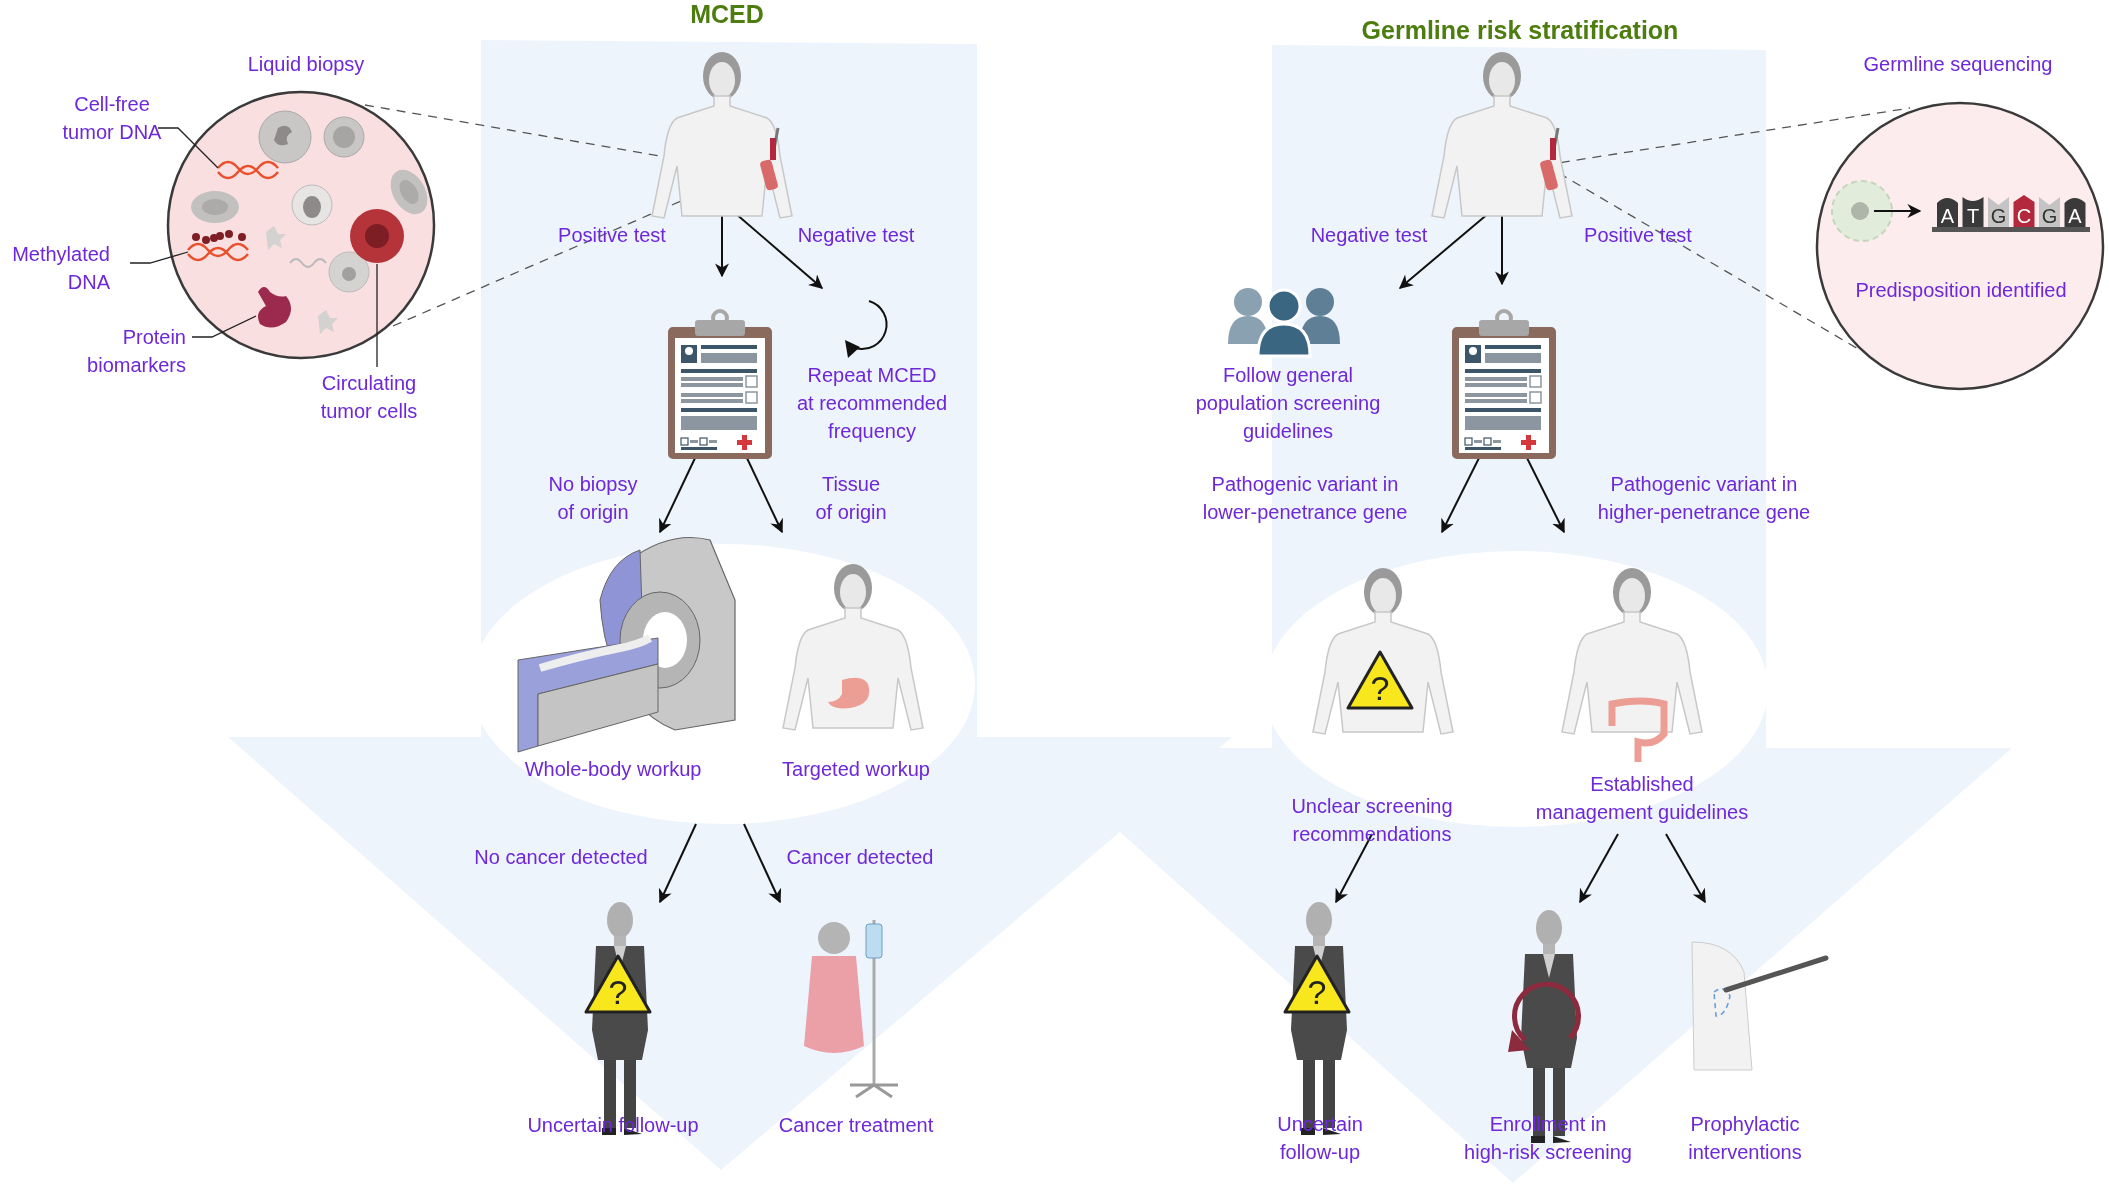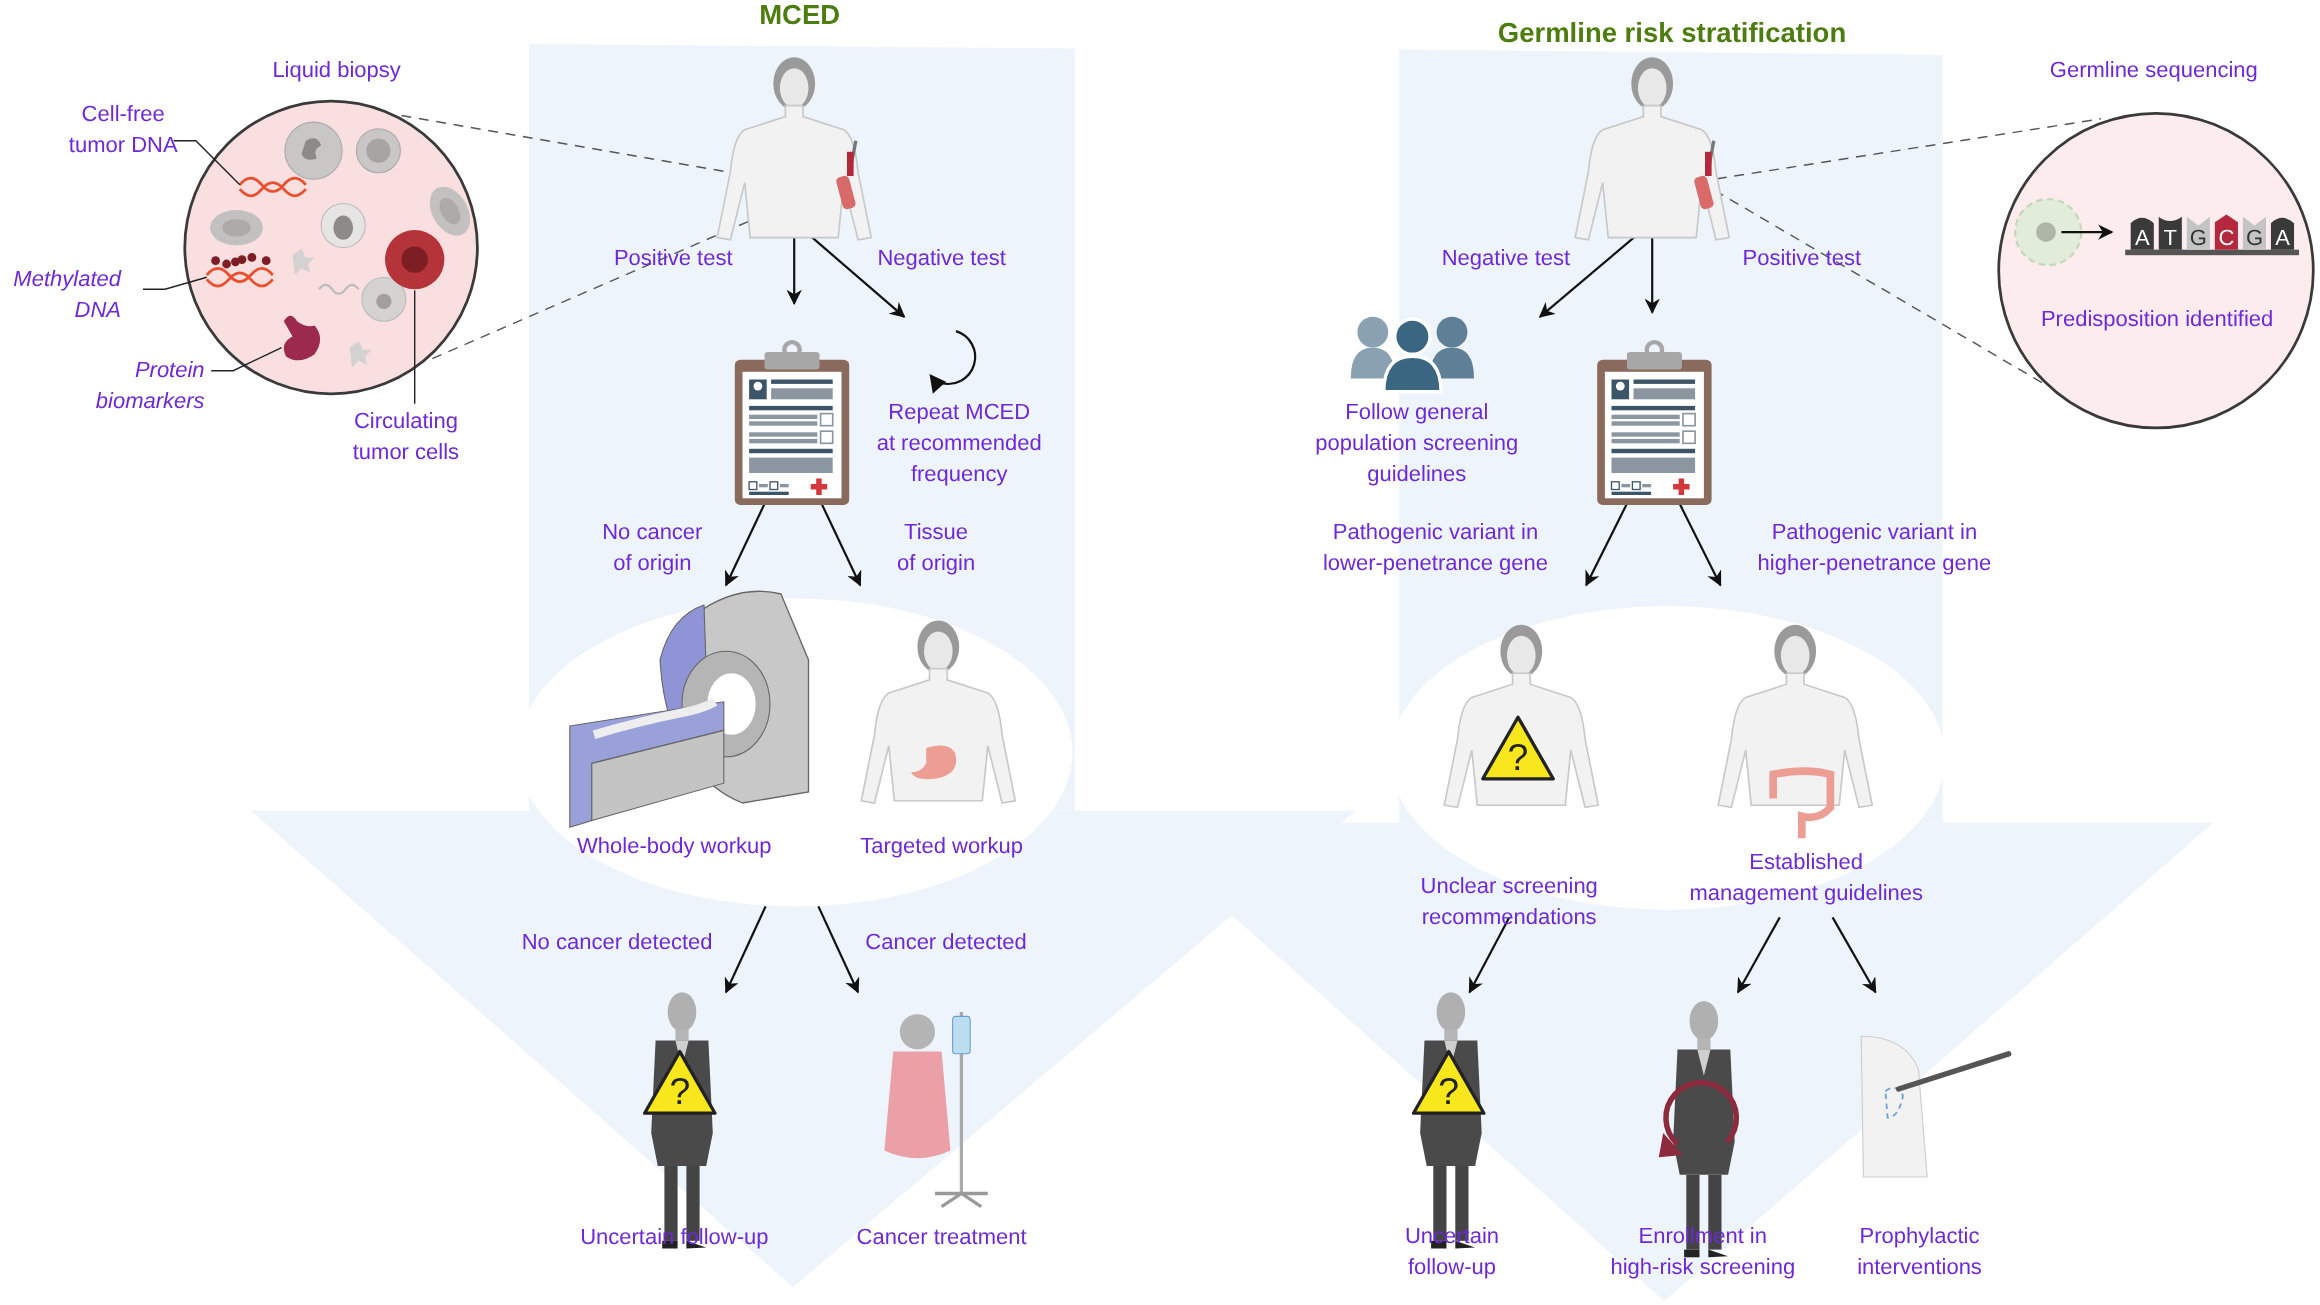--- a/index.html
+++ b/index.html
@@ -1,20 +1,20 @@
 <!DOCTYPE html>
 <html><head>
 <meta charset="utf-8">
 <style>
   html, body { margin:0; padding:0; background:#ffffff; }
   body { width:2109px; height:1186px; position:relative; overflow:hidden; font-family:"Liberation Sans", sans-serif; color:#231f20; }
   svg#canvas { position:absolute; left:0; top:0; }
   .lbl { position:absolute; font-family:"Liberation Sans", sans-serif; font-size:20px; line-height:28px; color:#6d28d9; white-space:nowrap; }
   .c { text-align:center; transform:translateX(-50%); }
-  .r { text-align:right; transform:translateX(-100%);font-style:italic; }
+  .r { text-align:right; transform:translateX(-100%); }
   .title { position:absolute; font-family:"Liberation Sans", sans-serif; font-weight:bold; font-size:25px; transform:translateX(-50%); white-space:nowrap; color:#4d7c0f; }
   .ml { white-space:pre-line; }
 </style>
 </head>
 <body>
 
 <svg id="canvas" width="2109" height="1186" viewBox="0 0 2109 1186" xmlns="http://www.w3.org/2000/svg">
   <defs>
     <marker id="ah" viewBox="0 0 10 10" refX="9" refY="5" markerWidth="7" markerHeight="7" orient="auto-start-reverse">
       <path d="M0,0 L10,5 L0,10 L3,5 z" fill="#111"></path>
@@ -251,21 +251,21 @@
 <div class="lbl r ml" style="left:186px; top:323px; text-align:right;">Protein
 biomarkers</div>
 <div class="lbl c ml" style="left:369px; top:369px;">Circulating
 tumor cells</div>
 
 <div class="lbl c" style="left:612px; top:221px;">Positive test</div>
 <div class="lbl c" style="left:856px; top:221px;">Negative test</div>
 <div class="lbl c ml" style="left:872px; top:361px;">Repeat MCED
 at recommended
 frequency</div>
-<div class="lbl c ml" style="left:593px; top:470px;">No cancer
+<div class="lbl c ml" style="left:593px; top:470px;">No biopsy
 of origin</div>
 <div class="lbl c ml" style="left:851px; top:470px;">Tissue
 of origin</div>
 <div class="lbl c" style="left:613px; top:755px;">Whole-body workup</div>
 <div class="lbl c" style="left:856px; top:755px;text-align:center;">Targeted workup</div>
 <div class="lbl c" style="left:561px; top:843px;">No cancer detected</div>
 <div class="lbl c" style="left:860px; top:843px;">Cancer detected</div>
 <div class="lbl c" style="left:613px; top:1111px;">Uncertain follow-up</div>
 <div class="lbl c" style="left:856px; top:1111px;">Cancer treatment</div>
 

